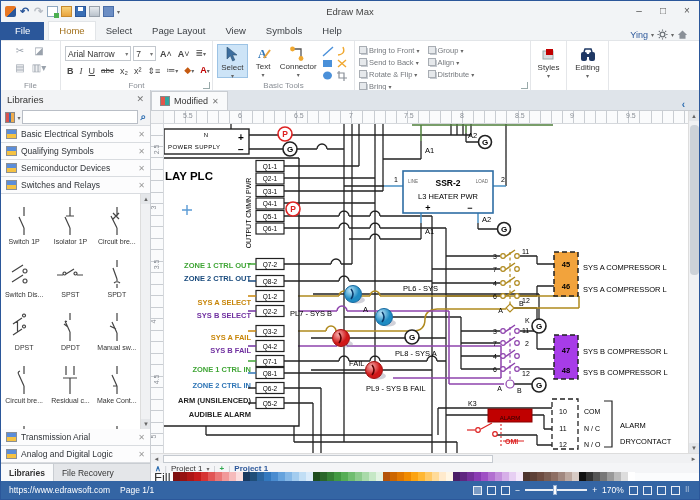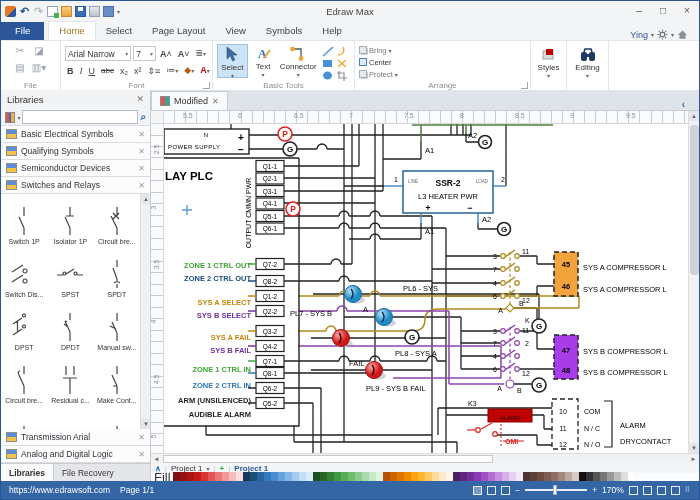--- a/index.html
+++ b/index.html
@@ -266,37 +266,70 @@
               <ellipse cx="5.5" cy="5.5" rx="4.5" ry="4" fill="#4A90D9"></ellipse>
             </svg></span>
         <span><svg width="12" height="11">
               <path d="M3 1 V8 H11 M1 3 H8 V11" fill="none" stroke="#8A9098" stroke-width="1.2"></path>
             </svg></span>
       </div>
       <div class="glabel">Basic Tools</div>
     </div>
 
     <div class="rgroup g-arrange">
+      <div class="arr-col" style="width:66px;">
+        <div class="arr-item">
+            <span class="ai"></span>
+            <span>Bring to Front</span>
+            <span class="tiny-caret">▾</span>
+          </div>
+        <div class="arr-item">
+            <span class="ai"></span>
+            <span>Send to Back</span>
+            <span class="tiny-caret">▾</span>
+          </div>
+        <div class="arr-item">
+            <span class="ai"></span>
+            <span>Rotate &amp; Flip</span>
+            <span class="tiny-caret">▾</span>
+          </div>
+      </div>
+      <div class="arr-col" style="width:56px;">
+        <div class="arr-item">
+            <span class="ai"></span>
+            <span>Group</span>
+            <span class="tiny-caret">▾</span>
+          </div>
+        <div class="arr-item">
+            <span class="ai"></span>
+            <span>Align</span>
+            <span class="tiny-caret">▾</span>
+          </div>
+        <div class="arr-item">
+            <span class="ai"></span>
+            <span>Distribute</span>
+            <span class="tiny-caret">▾</span>
+          </div>
+      </div>
       <div class="arr-col" style="width:44px;">
         <div class="arr-item">
             <span class="ai"></span>
             <span>Bring</span>
             <span class="tiny-caret">▾</span>
           </div>
         <div class="arr-item" style="color:#333;">
             <span class="ai blue"></span>
             <span>Center</span>
           </div>
         <div class="arr-item">
             <span class="ai"></span>
             <span>Protect</span>
             <span class="tiny-caret">▾</span>
           </div>
       </div>
-      <div class="glabel">Arrange</div>
       <div class="launcher"></div>
     </div>
 
     <div class="rgroup g-small">
       <div class="bigbtn">
         <span class="ic">
           <svg width="15" height="14" viewBox="0 0 15 14">
               <rect x="2" y="3" width="10" height="8" fill="#D9DCE0" stroke="#9aa"></rect>
               <rect x="5" y="1" width="7" height="6" fill="#C00000"></rect>
             </svg>

